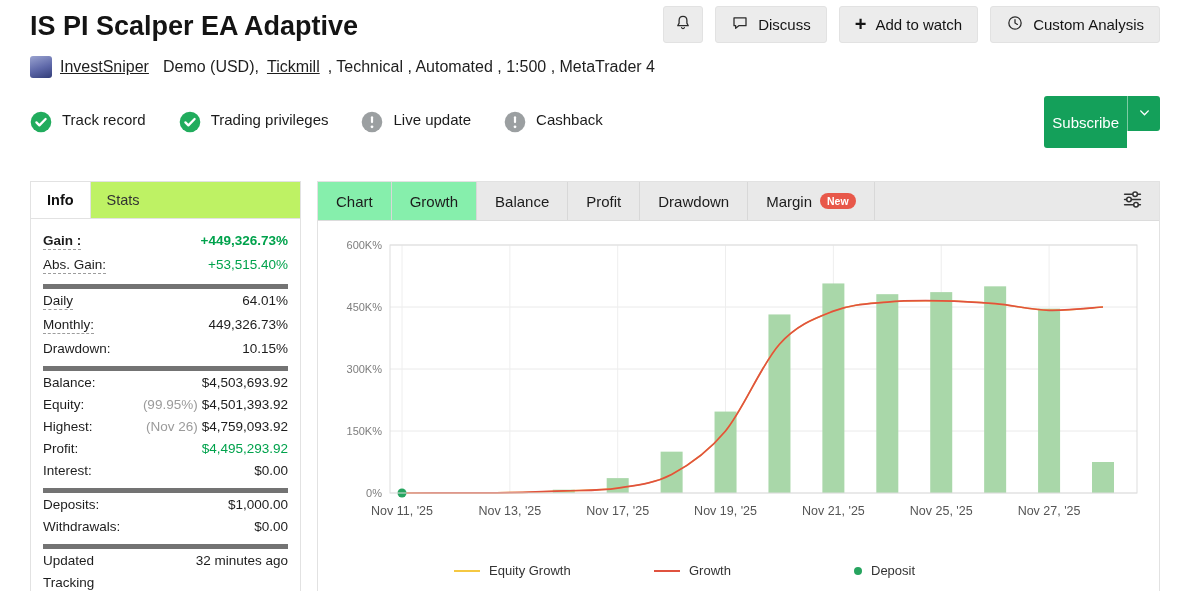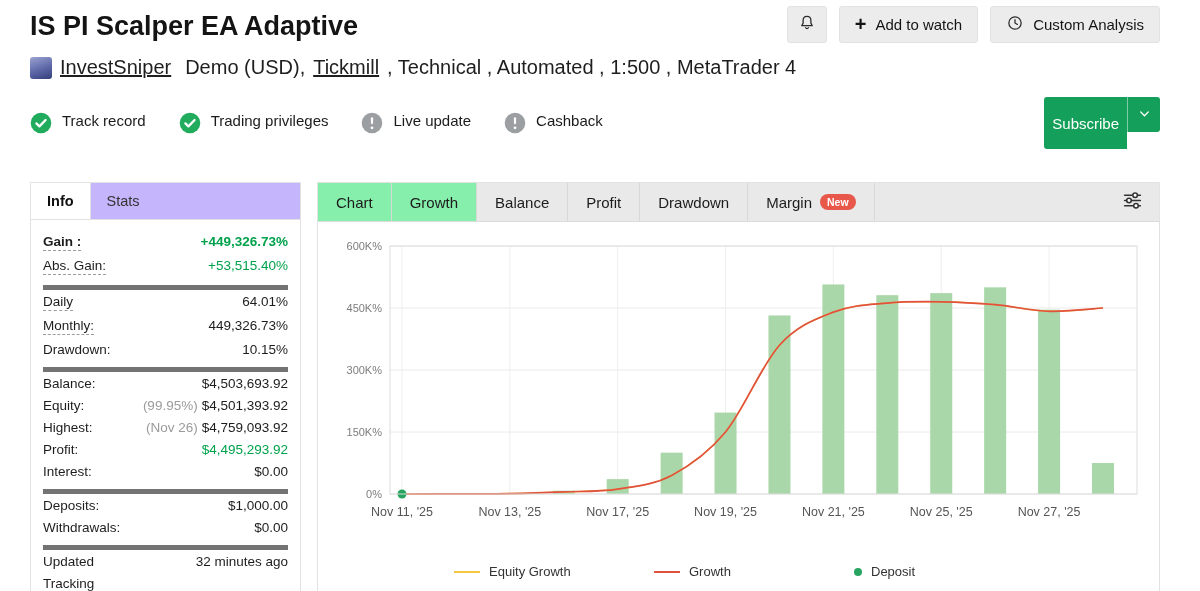--- a/index.html
+++ b/index.html
@@ -16,42 +16,42 @@
   .actions { display: flex; gap: 12px; }
   .abtn {
     height: 37px; background: #ececec; border: 1px solid #e2e2e2; border-radius: 3px;
     display: flex; align-items: center; gap: 9px; padding: 0 15px;
     font-size: 15px; color: #141414; cursor: pointer; font-family: inherit;
   }
   .abtn.icon-only { width: 40px; justify-content: center; padding: 0; }
   .plus-glyph { font-size: 20px; font-weight: 700; line-height: 1; margin-top: -2px; }
 
   
-  .subrow { display: flex; align-items: center; gap: 8px; margin-top: 13px; font-size: 20px; color: #1e1e1e; }
+  .subrow { display: flex; align-items: center; gap: 8px; margin-top: 13px; font-size: 16px; color: #1e1e1e; }
   .avatar { width: 22px; height: 22px; border-radius: 3px; flex: none;
     background: linear-gradient(160deg,#9aa3d0 0%,#5d67a8 55%,#323d78 100%); }
   .link { text-decoration: underline; color: #1e1e1e; cursor: pointer; }
   .author { margin-right: 6px; }
 
   
   .badgerow { display: flex; align-items: center; margin-top: 18px; }
   .badge { display: flex; gap: 10px; margin-right: 33px; font-size: 15px; color: #1b1b1b; }
   .badge svg { display: block; }
   .subscribe { margin-left: auto; display: flex; cursor: pointer; }
   .sub-main { background: #14a05a; color: #fff; font-size: 15px; height: 52px;
     display: flex; align-items: center; padding: 0 8px; border-radius: 3px 0 0 3px; }
   .sub-caret { background: #14a05a; border-left: 1px solid rgba(255,255,255,.45); width: 33px; height: 35px;
     display: flex; align-items: center; justify-content: center; border-radius: 0 3px 3px 0; }
 
   
   .main { display: flex; gap: 16px; margin-top: 33px; align-items: flex-start; }
 
   
   .info-panel { width: 271px; border: 1px solid #e2e2e2; background: #fff; flex: none; }
-  .info-tabs { display: flex; background: #c4b5fd; border-bottom: 1px solid #e2e2e2; }
+  .info-tabs { display: flex; background: #bef264; border-bottom: 1px solid #e2e2e2; }
   .itab { padding: 0 16px; line-height: 36px; font-size: 14.5px; color: #333; cursor: pointer; }
   .itab.active { background: #fff; font-weight: 700; color: #0f0f0f; border-right: 1px solid #e2e2e2; }
   .itab.shaded { background: #e2e2e2; }
   .info-body { padding: 8px 12px 0 12px; }
   .igroup { padding: 2px 0 7px 0; }
   .igroup + .igroup { border-top: 5px solid #737373; padding-top: 0; }
   .irow { display: flex; justify-content: space-between; align-items: baseline; padding: 3.5px 0; font-size: 13.5px; }
   .ilabel { color: #1d1d1d; }
   .ilabel.dotted { border-bottom: 1px dashed #9d9d9d; padding-bottom: 1px; }
   .ilabel.lbold { font-weight: 700; }
@@ -86,20 +86,28 @@
   <div class="topbar">
     <h1 class="title">IS PI Scalper EA Adaptive</h1>
     <div class="actions">
       <button class="abtn icon-only">
         <span>
           <svg width="18" height="18" viewBox="0 0 24 24">
               <path d="M12 3.2c-3.1 0-5.2 2.3-5.2 5.4v3.6L5 15.6h14l-1.8-3.4V8.6c0-3.1-2.1-5.4-5.2-5.4z" fill="none" stroke="#2b2b2b" stroke-width="1.7" stroke-linejoin="round"></path>
               <path d="M10.2 18.2a1.9 1.9 0 0 0 3.6 0" fill="none" stroke="#2b2b2b" stroke-width="1.7" stroke-linecap="round"></path>
             </svg>
         </span>
+      </button>
+      <button class="abtn">
+        <span>
+          <svg width="18" height="18" viewBox="0 0 24 24">
+              <path d="M4 5.2h16v10.4h-9.6L6.2 19v-3.4H4z" fill="none" stroke="#2b2b2b" stroke-width="1.7" stroke-linejoin="round"></path>
+            </svg>
+        </span>
+        <span>Discuss</span>
       </button>
       <button class="abtn">
         <span class="plus-glyph">+</span>
         <span>Add to watch</span>
       </button>
       <button class="abtn">
         <span>
           <svg width="18" height="18" viewBox="0 0 24 24">
               <circle cx="12" cy="12" r="8.2" fill="none" stroke="#2b2b2b" stroke-width="1.7"></circle>
               <path d="M12 7.5V12l3.2 1.9" fill="none" stroke="#2b2b2b" stroke-width="1.7" stroke-linecap="round"></path>

